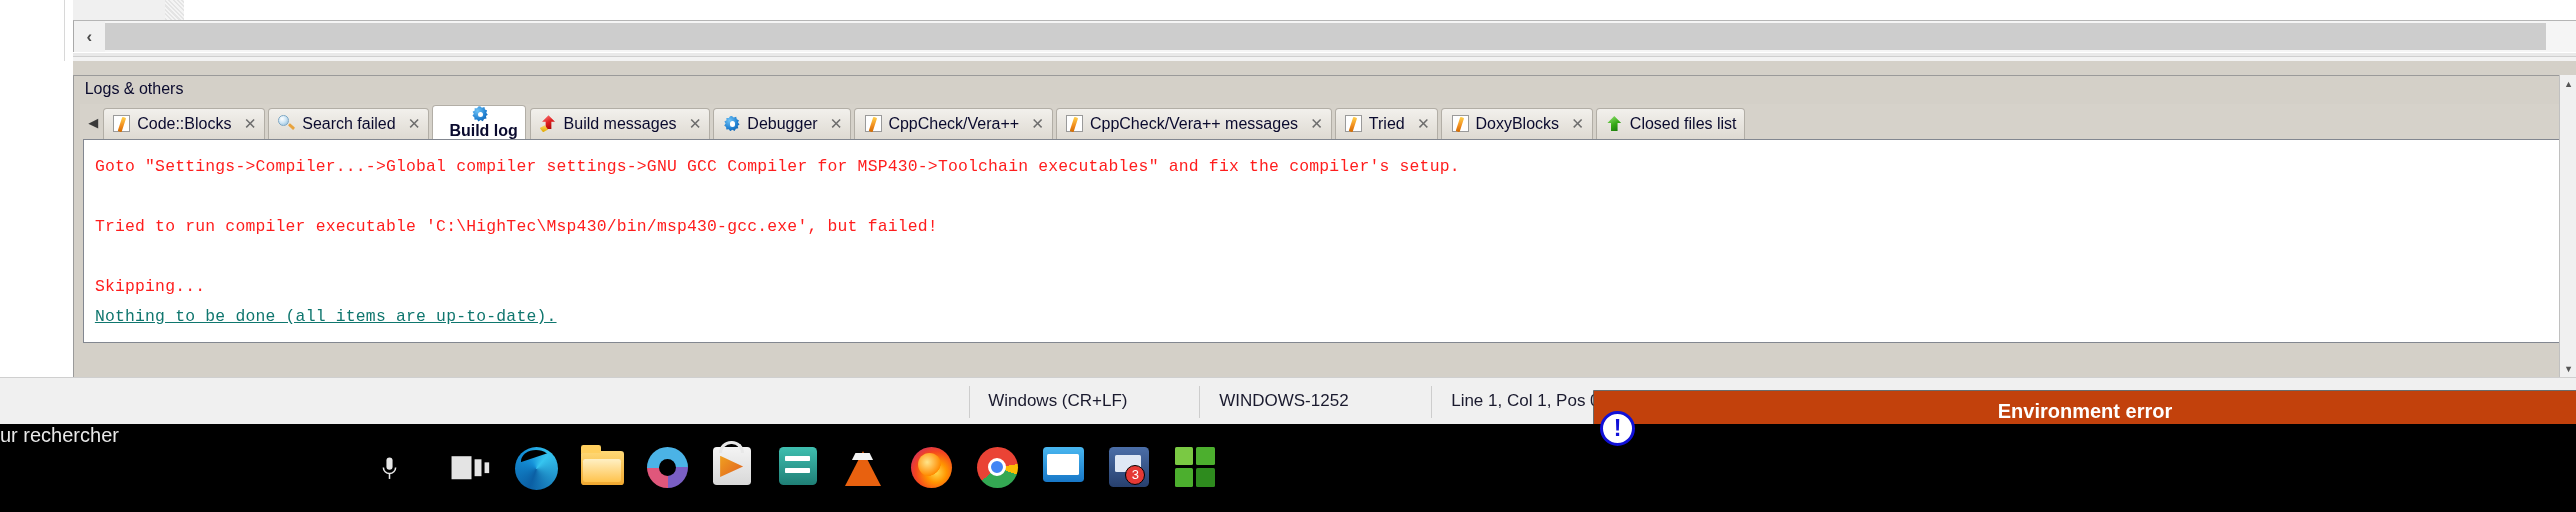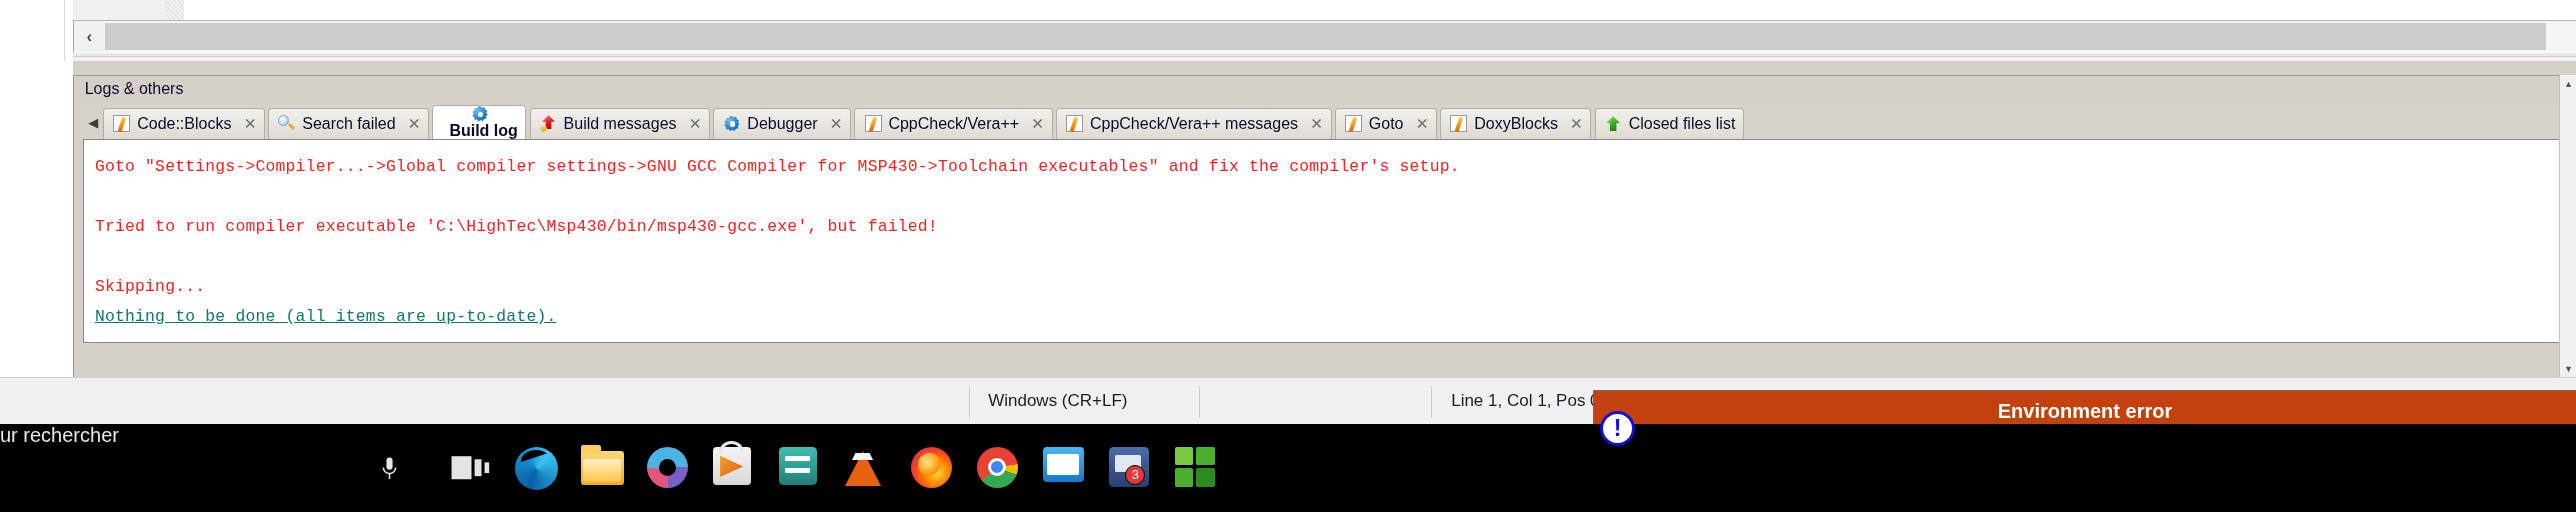--- a/index.html
+++ b/index.html
@@ -700,21 +700,21 @@
             <span class="tab-icon">
               <span class="ico-pencil" style="display: block;"></span>
             </span>
             <span class="tab-label">CppCheck/Vera++ messages</span>
             <span class="tab-close">✕</span>
           </div>
           <div class="tab">
             <span class="tab-icon">
               <span class="ico-pencil" style="display: block;"></span>
             </span>
-            <span class="tab-label">Goto</span>
+            <span class="tab-label">Tried</span>
             <span class="tab-close">✕</span>
           </div>
           <div class="tab">
             <span class="tab-icon">
               <span class="ico-pencil" style="display: block;"></span>
             </span>
             <span class="tab-label">DoxyBlocks</span>
             <span class="tab-close">✕</span>
           </div>
           <div class="tab">
@@ -736,20 +736,21 @@
   <div class="panel-vscroll-right">
     <div class="panel-vscroll-up">▲</div>
     <div class="panel-vscroll-down">▼</div>
   </div>
 
   <div class="statusbar">
     <div class="sb-blank-left"></div>
     <div class="sb-divider" style="left:969px;"></div>
     <div class="sb-cell" style="left:976px;width:214px;">Windows (CR+LF)</div>
     <div class="sb-divider" style="left:1199px;"></div>
+    <div class="sb-cell" style="left:1207px;width:221px;">WINDOWS-1252</div>
     <div class="sb-divider" style="left:1431px;"></div>
     <div class="sb-cell" style="left:1439px;width:244px;">Line 1, Col 1, Pos 0</div>
   </div>
 
   <div class="notify">
     <div class="notify-title">Environment error</div>
     <div class="notify-icon">!</div>
     <div class="notify-body">Can't find compiler executable in your configured search path's for GNU GCC Compiler for MSP430</div>
   </div>
 

